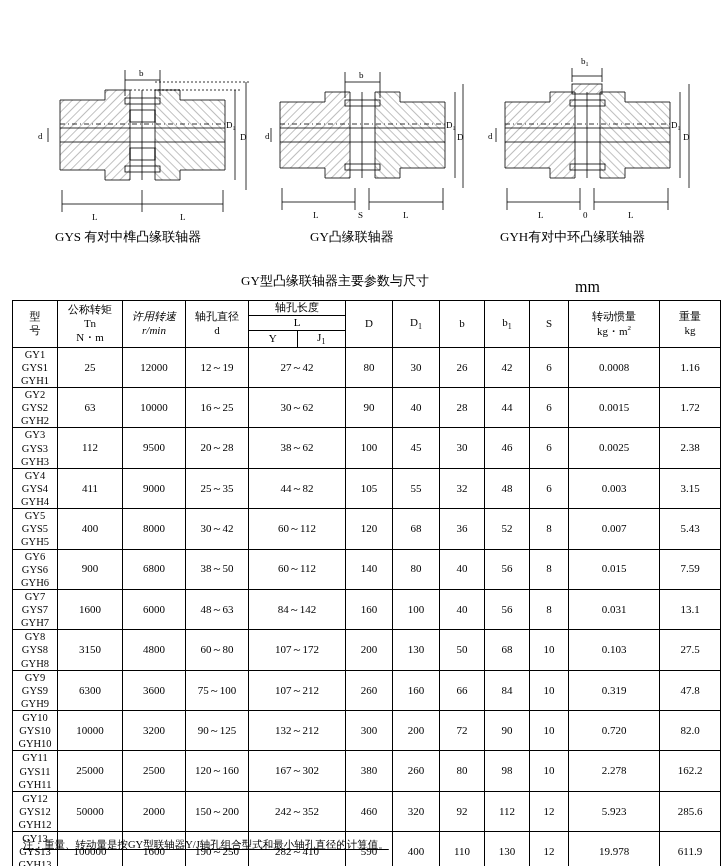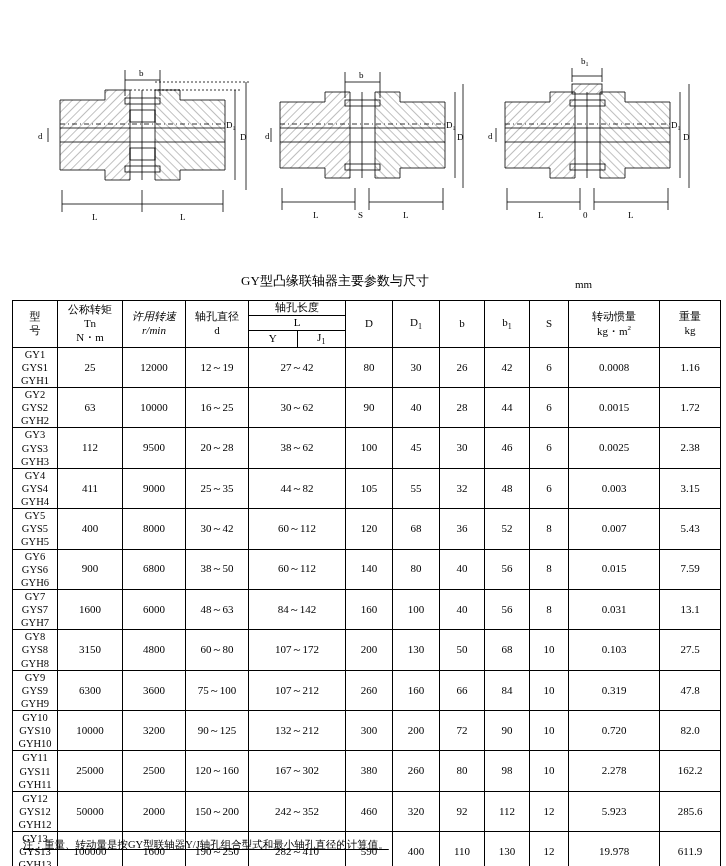--- a/index.html
+++ b/index.html
@@ -28,21 +28,21 @@
   .caption{position:absolute;font-size:13px;white-space:nowrap;}
   .cap1{left:55px;}
   .cap2{left:310px;}
   .cap3{left:500px;}
 
   .tabletitle{
     position:absolute;left:0;top:272px;width:670px;text-align:center;
     font-size:13px;
   }
   .mmlabel{
-    position:absolute;left:575px;top:278px;font-size:11px;
+    position:absolute;left:575px;top:278px;font-size:16px;
   }
 
   
   .tablewrap{position:absolute;left:12px;top:300px;width:702px;}
   table.spec{
     border-collapse:collapse;
     width:702px;
     font-size:11px;
     table-layout:fixed;
   }
@@ -209,20 +209,25 @@
           <text x="191" y="88">D<tspan font-size="6" dy="2">1</tspan></text>
           <text x="203" y="100">D</text>
           <text x="58" y="178">L</text>
           <text x="103" y="178">0</text>
           <text x="148" y="178">L</text>
         </g>
       </svg>
     </div>
   </div>
 
+  <div class="captions">
+    <span class="caption cap1">GYS 有对中榫凸缘联轴器</span>
+    <span class="caption cap2">GY凸缘联轴器</span>
+    <span class="caption cap3">GYH有对中环凸缘联轴器</span>
+  </div>
 
   <div class="tabletitle">GY型凸缘联轴器主要参数与尺寸</div>
   <div class="mmlabel">mm</div>
 
   <div class="tablewrap">
     <table class="spec">
       <thead>
         <tr>
           <th class="hdr-type" rowspan="3">
             <div>型</div>

